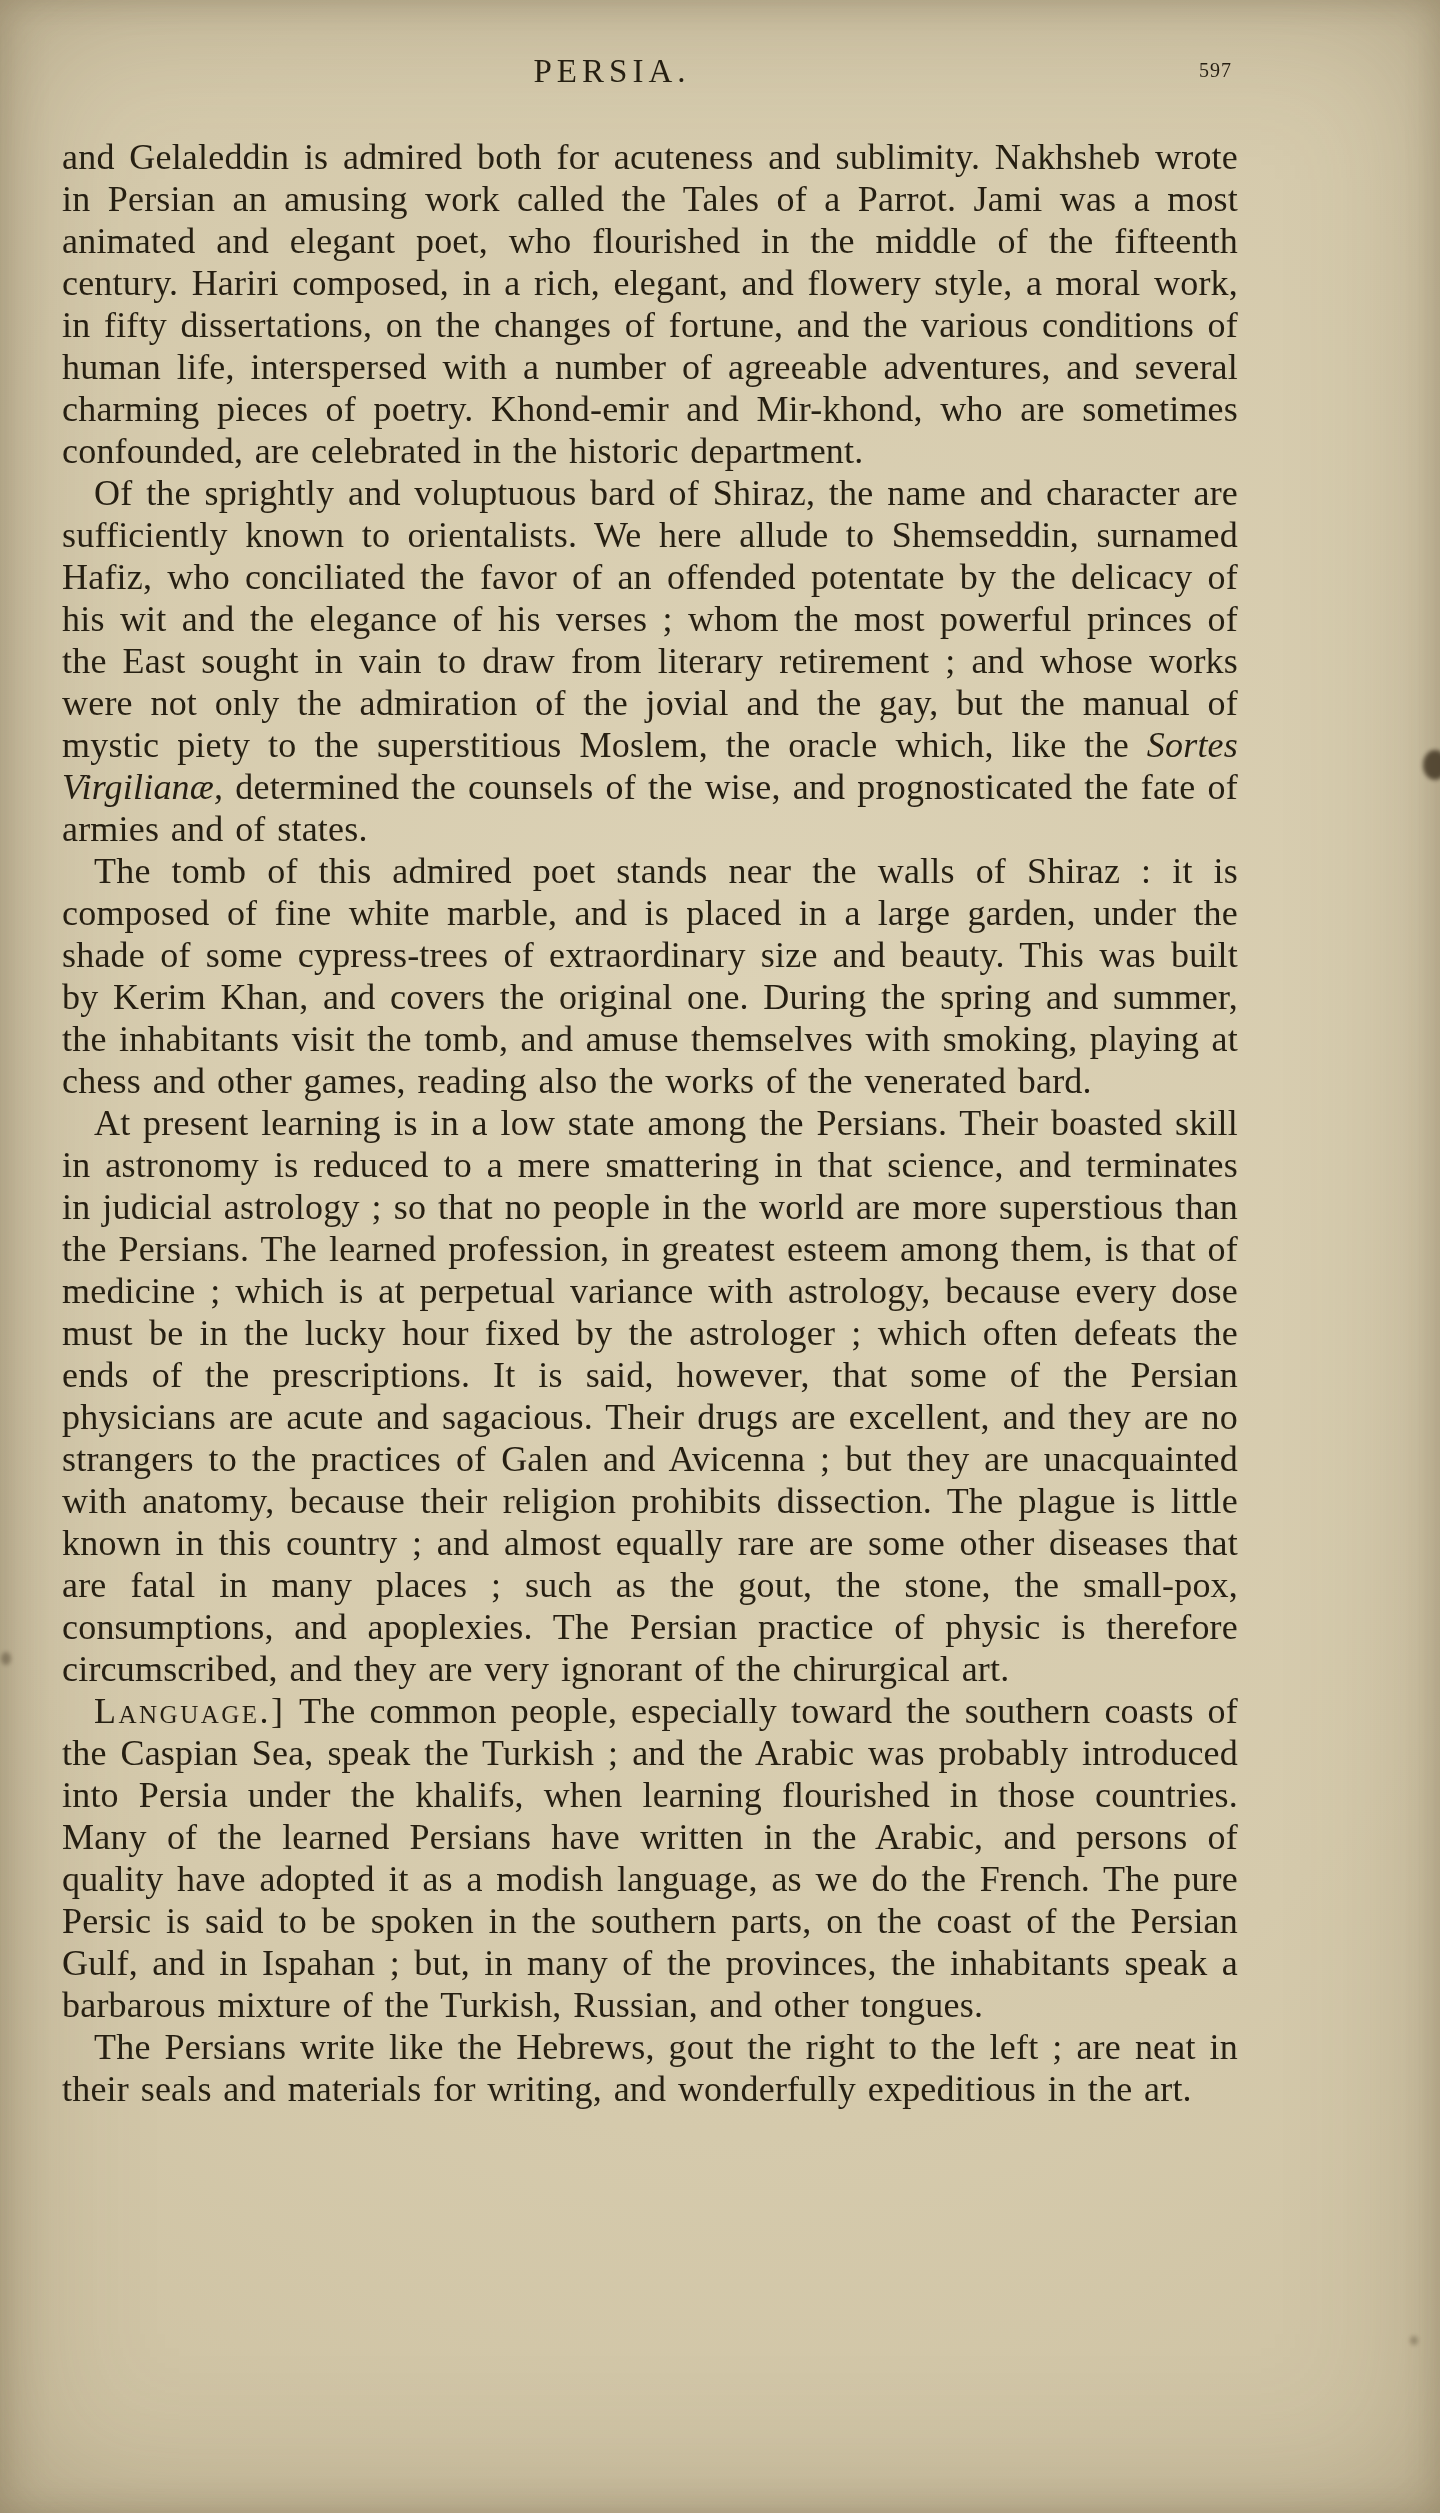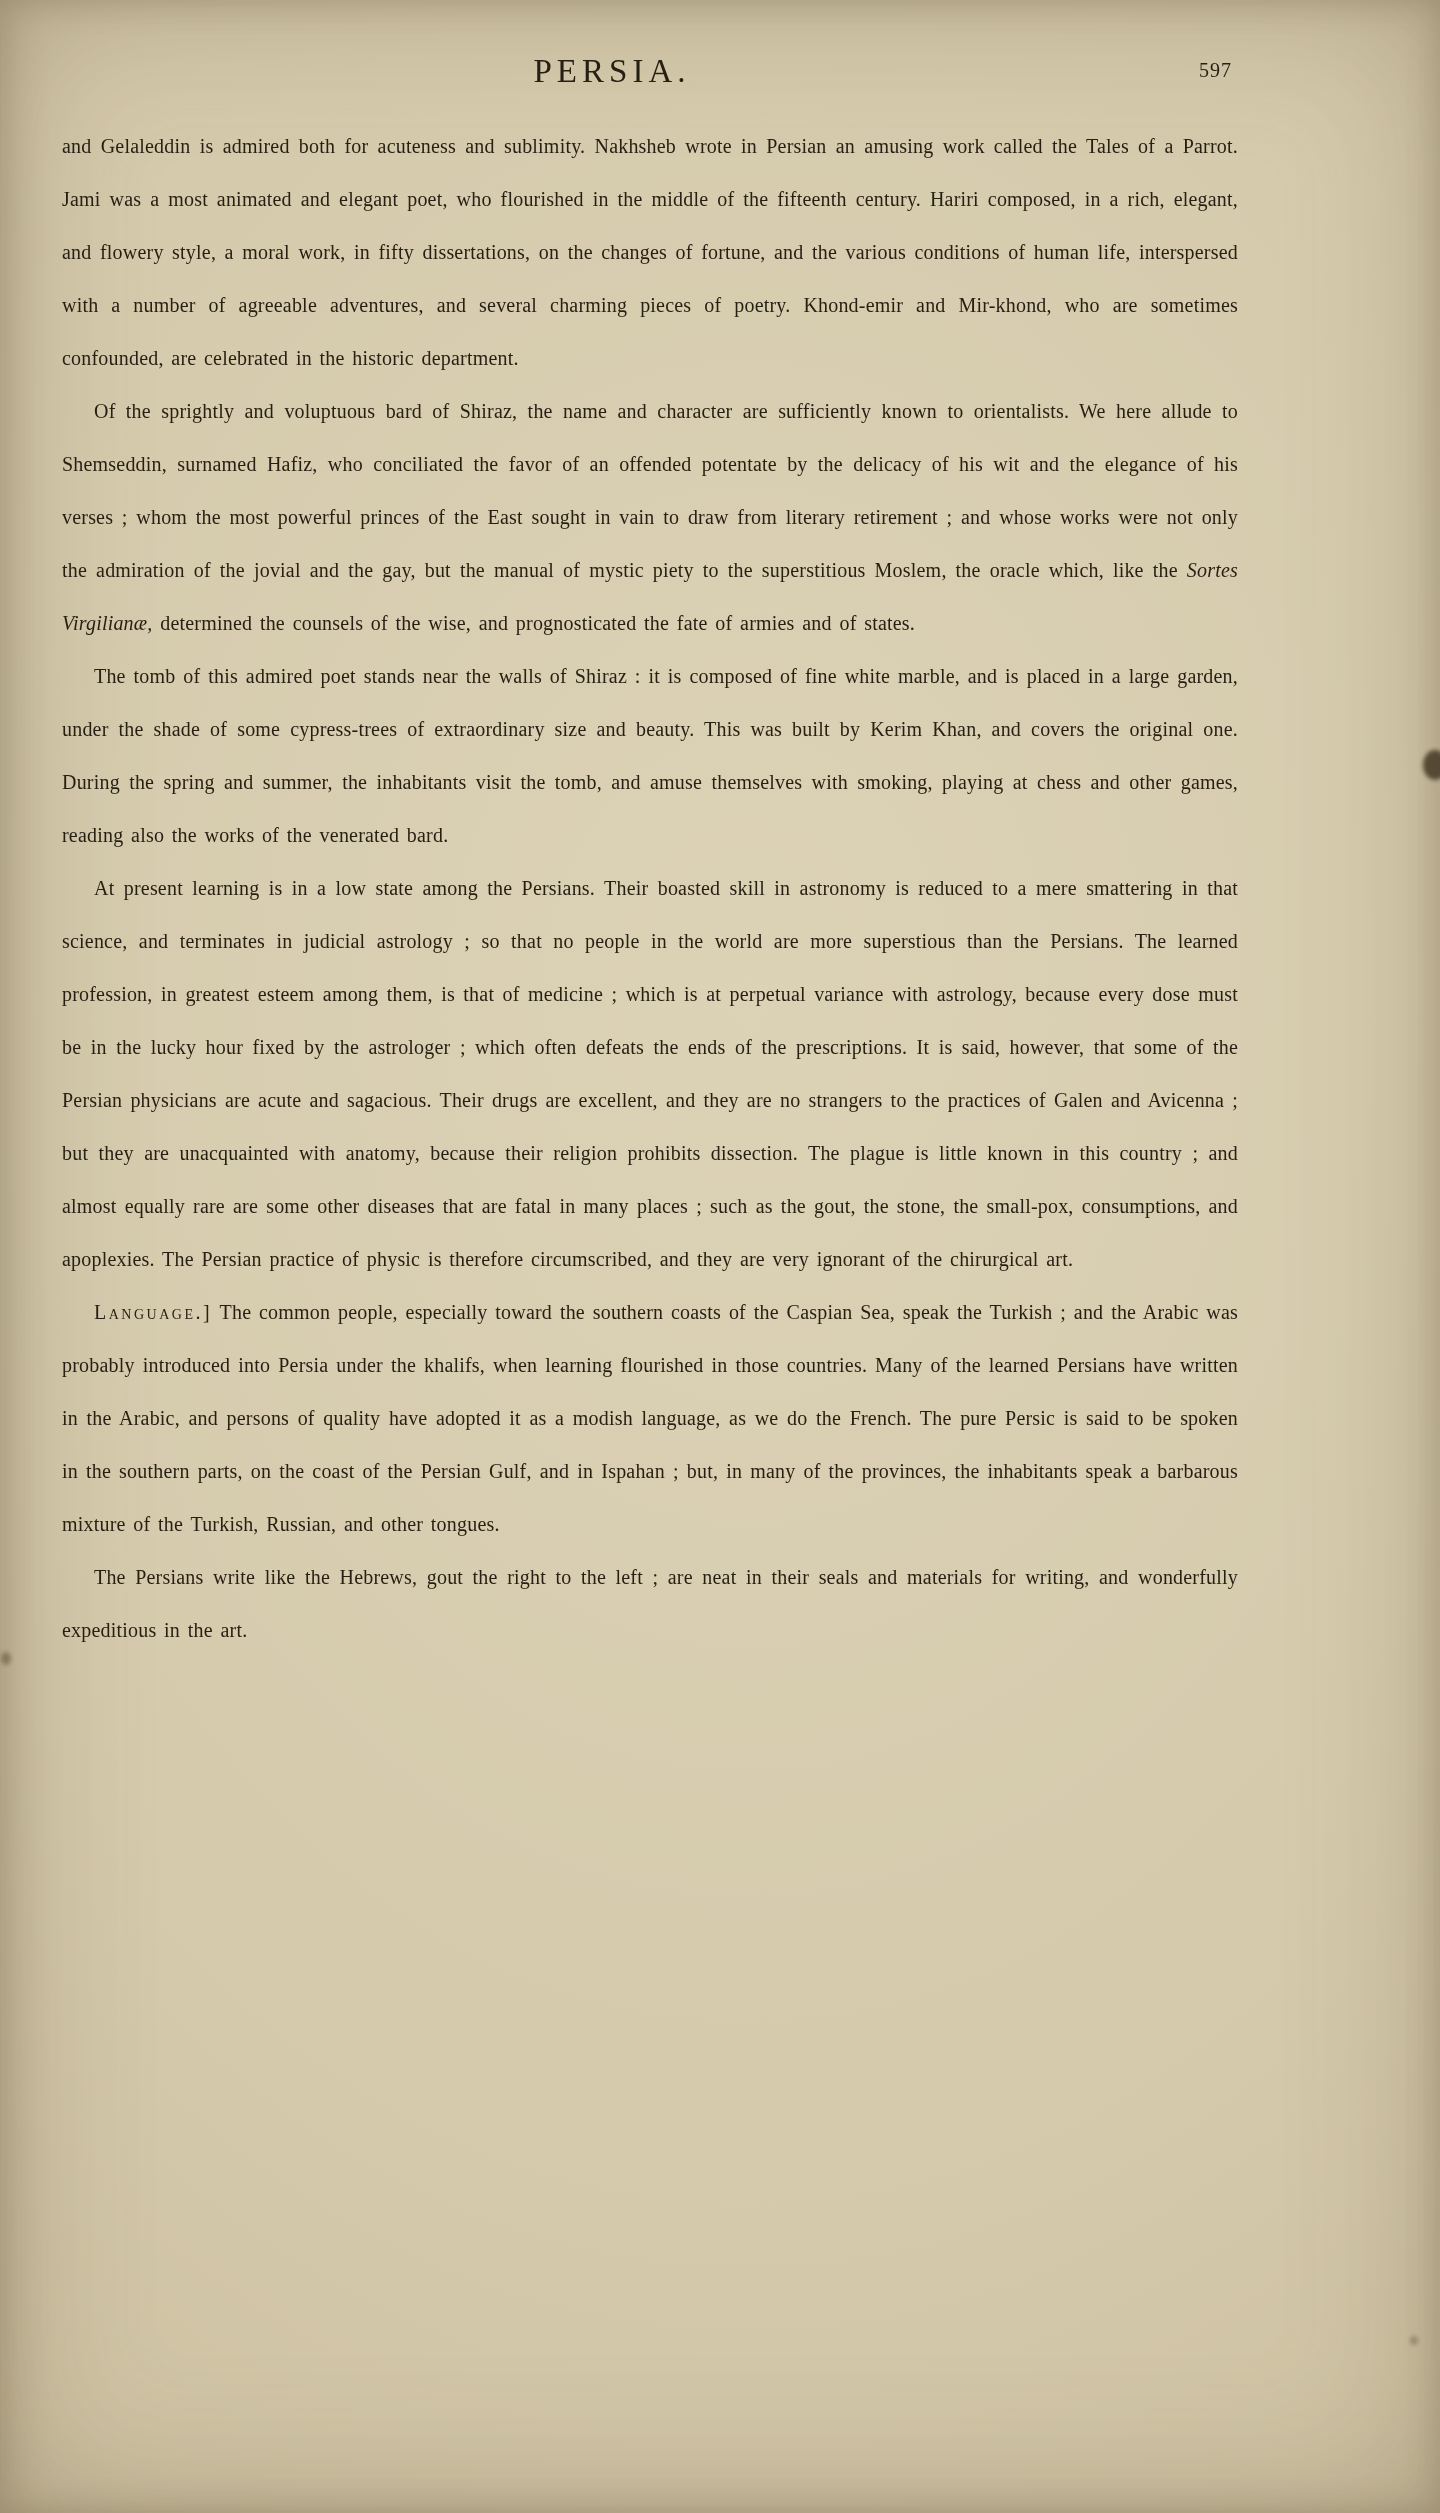--- a/index.html
+++ b/index.html
@@ -37,24 +37,24 @@
   .page-number {
     position: absolute;
     right: 6px;
     top: 6px;
     font-size: 20px;
     letter-spacing: 1px;
   }
   .text-block {
     position: absolute;
     left: 62px;
-    top: 120px;
+    top: 136px;
     width: 1176px;
-    font-size: 20px;
-    line-height: 53px;
+    font-size: 36px;
+    line-height: 42px;
     text-align: justify;
     word-spacing: 2.5px;
     letter-spacing: 0.2px;
   }
   .para { margin: 0; }
   .para.indent { text-indent: 32px; }
   .seg.normal { font-style: normal; }
   .seg.italic { font-style: italic; }
   .seg.smallcaps { font-variant: small-caps; letter-spacing: 2.5px; }
   .blemish {

